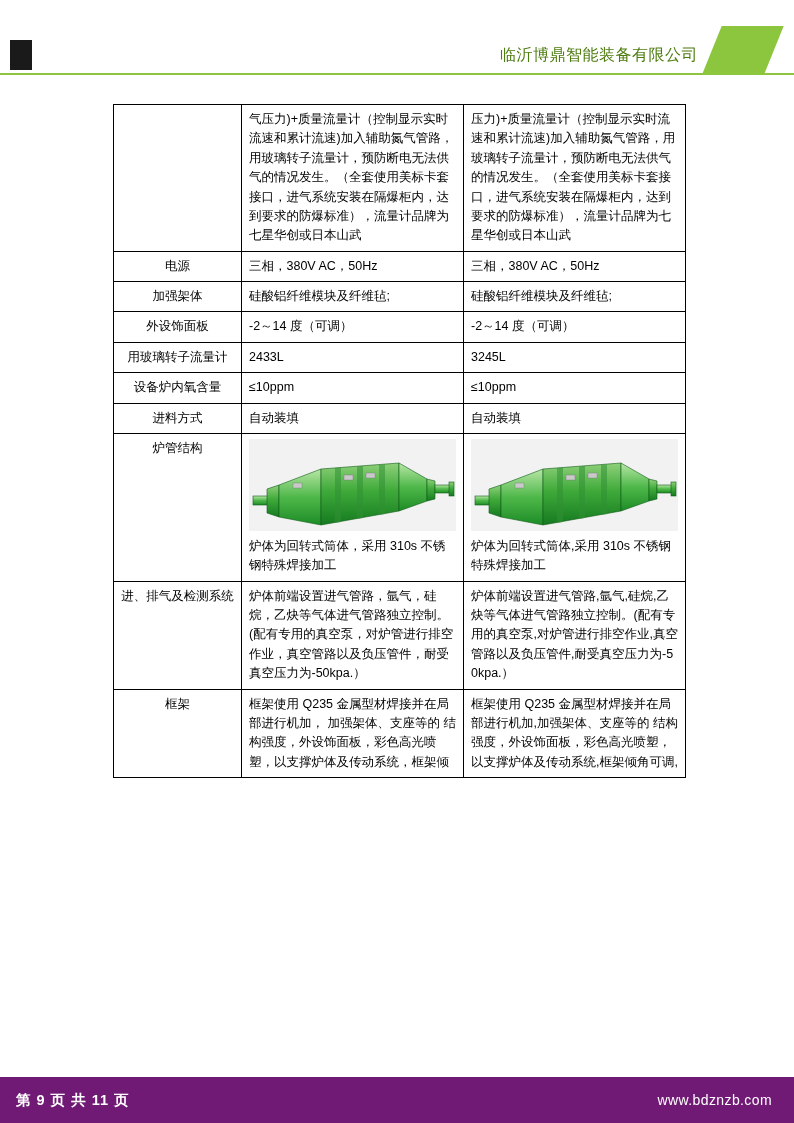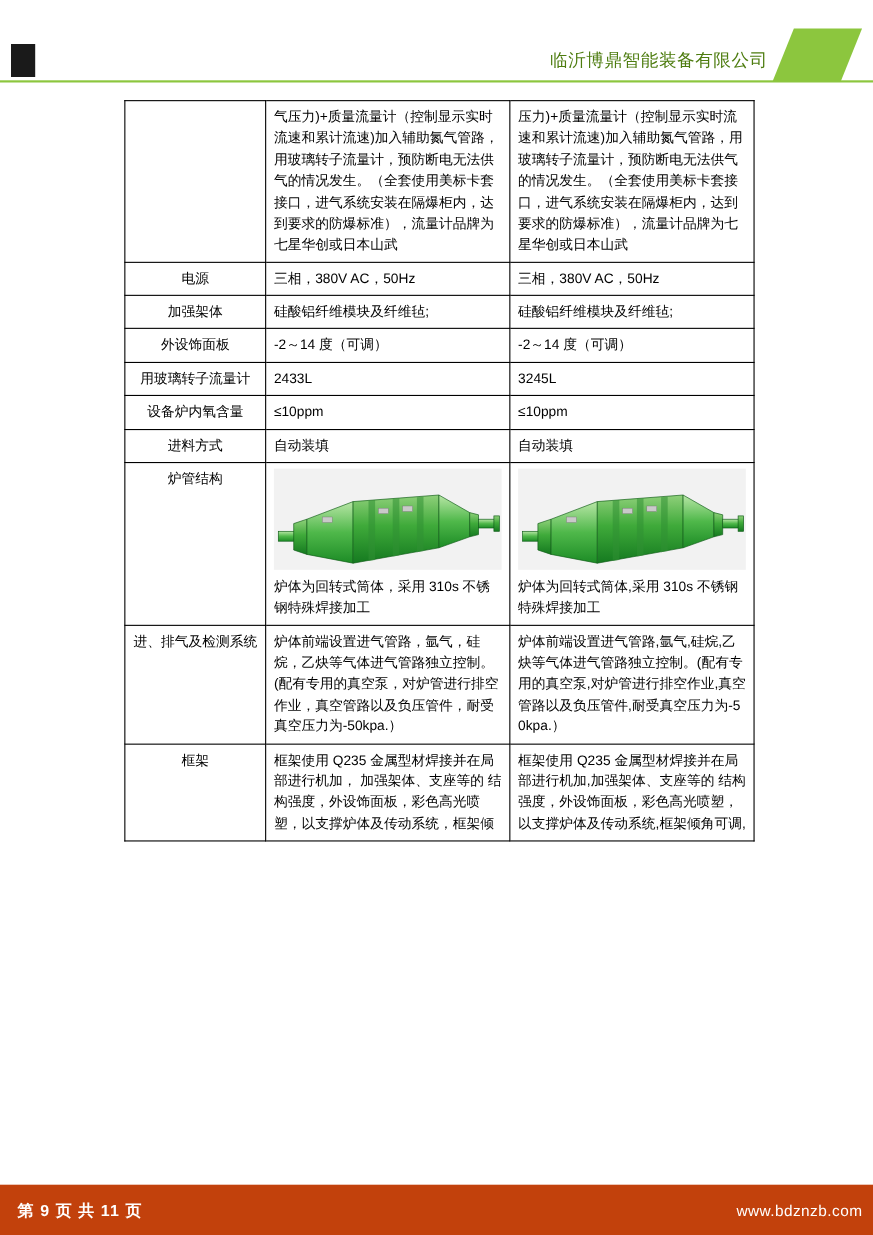--- a/index.html
+++ b/index.html
@@ -55,21 +55,21 @@
     width: 62px;
     height: 48px;
     background: #8cc63e;
     transform: skewX(-22deg);
   }
 
   
   .table-wrap {
     position: absolute;
     left: 113px;
-    top: 91px;
+    top: 104px;
     width: 572px;
   }
   table.spec {
     border-collapse: collapse;
     width: 572px;
     table-layout: fixed;
     font-size: 12.5px;
     color: #000;
     line-height: 1.55;
   }
@@ -104,36 +104,36 @@
     line-height: 1.55;
   }
 
   
   .footer {
     position: absolute;
     left: 0;
     bottom: 0;
     width: 794px;
     height: 46px;
-    background: #c2410c;
+    background: #701a75;
     display: flex;
     align-items: center;
     justify-content: space-between;
   }
   .footer-left {
     color: #ffffff;
     font-size: 14.5px;
     font-weight: bold;
     padding-left: 16px;
     letter-spacing: 1px;
   }
   .footer-right {
     color: #ffffff;
     font-size: 14px;
-    padding-right: 10px;
+    padding-right: 22px;
     letter-spacing: 0.4px;
   }
 </style>
 </head>
 <body>
 
 <div class="header">
   <div class="header-blackmark"></div>
   <div class="header-company">临沂博鼎智能装备有限公司</div>
   <div class="header-slash"></div>

